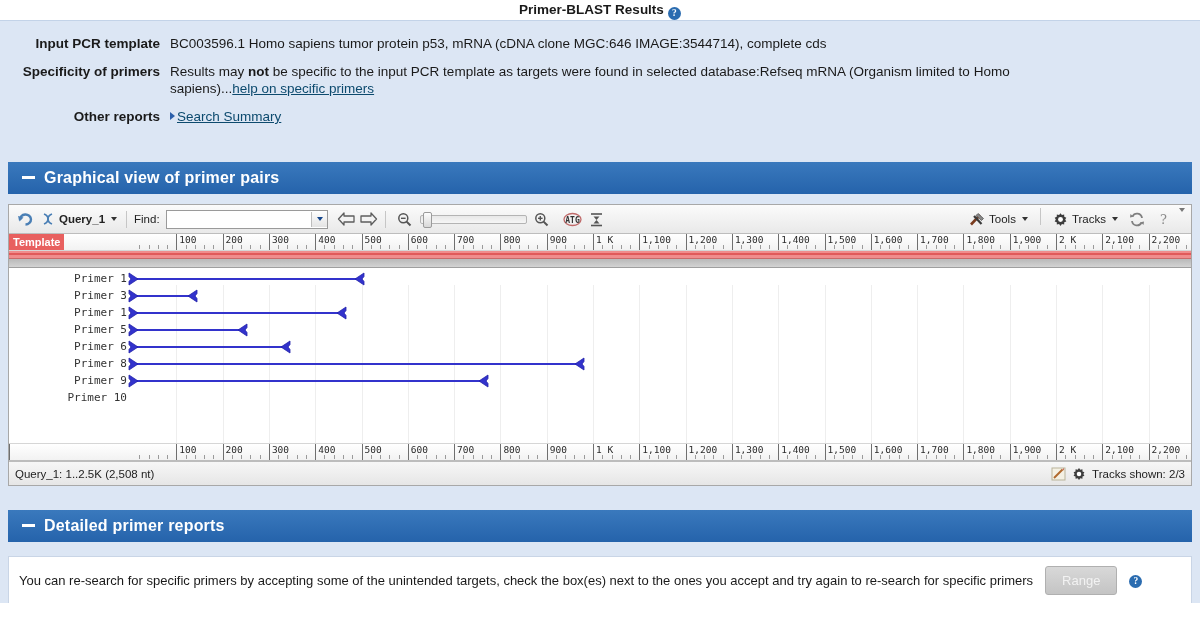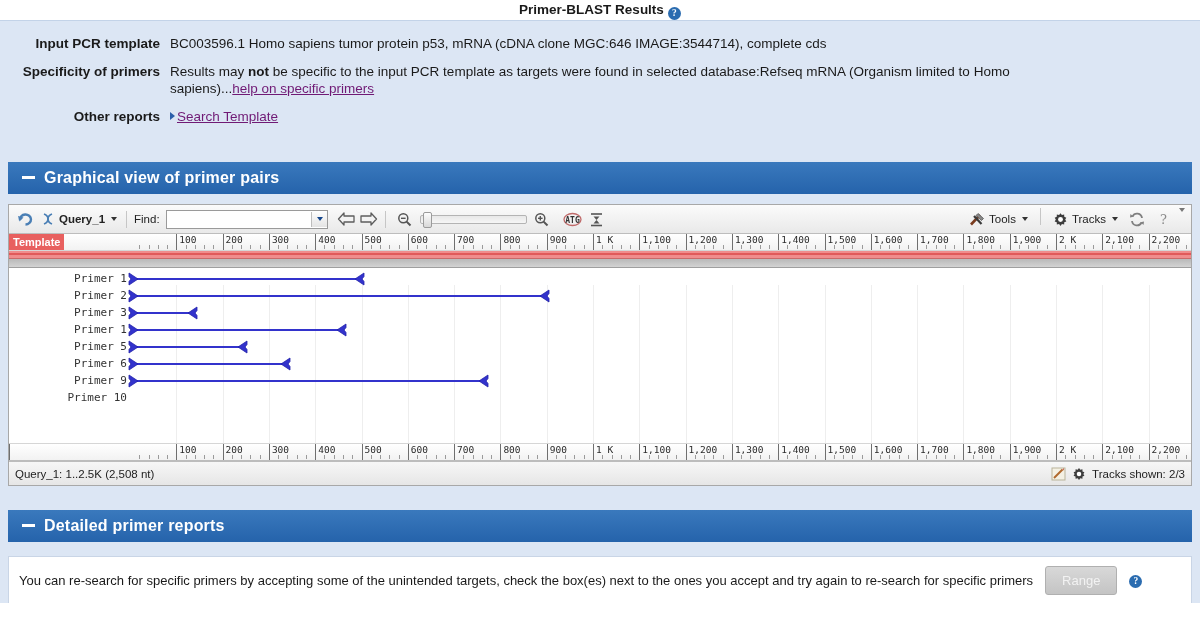--- a/index.html
+++ b/index.html
@@ -38,21 +38,21 @@
   .slabel{
     width:160px;flex:0 0 160px;text-align:right;
     font-weight:bold;font-size:13.5px;color:#1a1a1a;
     padding-right:0;line-height:17px;
   }
   .sval{
     margin-left:10px;font-size:13.5px;line-height:17px;color:#1a1a1a;
     max-width:860px;
   }
   .sval b{font-weight:bold;}
-  .lnk{color:#701a75;text-decoration:underline;cursor:pointer;}
+  .lnk{color:#0c4a6e;text-decoration:underline;cursor:pointer;}
   .tri{
     display:inline-block;width:0;height:0;
     border-left:5px solid #2b5faa;border-top:4px solid transparent;
     border-bottom:4px solid transparent;margin-right:2px;vertical-align:1px;
   }
 
   
   .sec-wrap{background:#dce6f4;padding:0 8px;}
   .sec-head{
     background:#2d6cb5;
@@ -221,21 +221,21 @@
     </div>
 
 
     <div class="srow">
       <div class="slabel">Specificity of primers</div>
       <div class="sval"><span>Results may </span><b>not</b><span> be specific to the input PCR template as targets were found in selected database:Refseq mRNA (Organism limited to Homo sapiens)...</span><a class="lnk">help on specific primers</a></div>
     </div>
 
     <div class="srow" style="margin-bottom:0">
       <div class="slabel">Other reports</div>
-      <div class="sval"><span class="tri"></span><a class="lnk">Search Template</a></div>
+      <div class="sval"><span class="tri"></span><a class="lnk">Search Summary</a></div>
     </div>
   </div>
 
   <div class="sec-wrap">
     <div class="sec-head">
       <span class="minus"></span><span>Graphical view of primer pairs</span>
     </div>
   </div>
 
   <div class="viewer-outer">
@@ -514,36 +514,20 @@
                 </svg>
               </div>
               <div class="arw" style="left: 345.111px;">
                 <svg width="11" height="14" viewBox="0 0 11 14">
                   <path d="M10 1 L1 7 L10 13 L10 9.5 L8 7 L10 4.5 Z" fill="#3333cc" stroke="#2222aa" stroke-width=".8"></path>
                 </svg>
               </div>
             </div>
             <div class="prow">
               <div class="plabel-box">
-                <div class="plabel">Primer 2</div>
-              </div>
-              <div class="pbar" style="left: 123.315px; width: 412.996px;"></div>
-              <div class="arw" style="left: 119.315px;">
-                <svg width="11" height="14" viewBox="0 0 11 14">
-                  <path d="M1 1 L10 7 L1 13 L1 9.5 L3 7 L1 4.5 Z" fill="#3333cc" stroke="#2222aa" stroke-width=".8"></path>
-                </svg>
-              </div>
-              <div class="arw" style="left: 530.311px;">
-                <svg width="11" height="14" viewBox="0 0 11 14">
-                  <path d="M10 1 L1 7 L10 13 L10 9.5 L8 7 L10 4.5 Z" fill="#3333cc" stroke="#2222aa" stroke-width=".8"></path>
-                </svg>
-              </div>
-            </div>
-            <div class="prow">
-              <div class="plabel-box">
                 <div class="plabel">Primer 3</div>
               </div>
               <div class="pbar" style="left: 123.315px; width: 60.19px;"></div>
               <div class="arw" style="left: 119.315px;">
                 <svg width="11" height="14" viewBox="0 0 11 14">
                   <path d="M1 1 L10 7 L1 13 L1 9.5 L3 7 L1 4.5 Z" fill="#3333cc" stroke="#2222aa" stroke-width=".8"></path>
                 </svg>
               </div>
               <div class="arw" style="left: 177.505px;">
                 <svg width="11" height="14" viewBox="0 0 11 14">
@@ -587,20 +571,36 @@
               <div class="plabel-box">
                 <div class="plabel">Primer 6</div>
               </div>
               <div class="pbar" style="left: 123.315px; width: 153.253px;"></div>
               <div class="arw" style="left: 119.315px;">
                 <svg width="11" height="14" viewBox="0 0 11 14">
                   <path d="M1 1 L10 7 L1 13 L1 9.5 L3 7 L1 4.5 Z" fill="#3333cc" stroke="#2222aa" stroke-width=".8"></path>
                 </svg>
               </div>
               <div class="arw" style="left: 270.568px;">
+                <svg width="11" height="14" viewBox="0 0 11 14">
+                  <path d="M10 1 L1 7 L10 13 L10 9.5 L8 7 L10 4.5 Z" fill="#3333cc" stroke="#2222aa" stroke-width=".8"></path>
+                </svg>
+              </div>
+            </div>
+            <div class="prow">
+              <div class="plabel-box">
+                <div class="plabel">Primer 8</div>
+              </div>
+              <div class="pbar" style="left: 123.315px; width: 447.721px;"></div>
+              <div class="arw" style="left: 119.315px;">
+                <svg width="11" height="14" viewBox="0 0 11 14">
+                  <path d="M1 1 L10 7 L1 13 L1 9.5 L3 7 L1 4.5 Z" fill="#3333cc" stroke="#2222aa" stroke-width=".8"></path>
+                </svg>
+              </div>
+              <div class="arw" style="left: 565.036px;">
                 <svg width="11" height="14" viewBox="0 0 11 14">
                   <path d="M10 1 L1 7 L10 13 L10 9.5 L8 7 L10 4.5 Z" fill="#3333cc" stroke="#2222aa" stroke-width=".8"></path>
                 </svg>
               </div>
             </div>
             <div class="prow">
               <div class="plabel-box">
                 <div class="plabel">Primer 9</div>
               </div>
               <div class="pbar" style="left: 123.315px; width: 351.417px;"></div>

